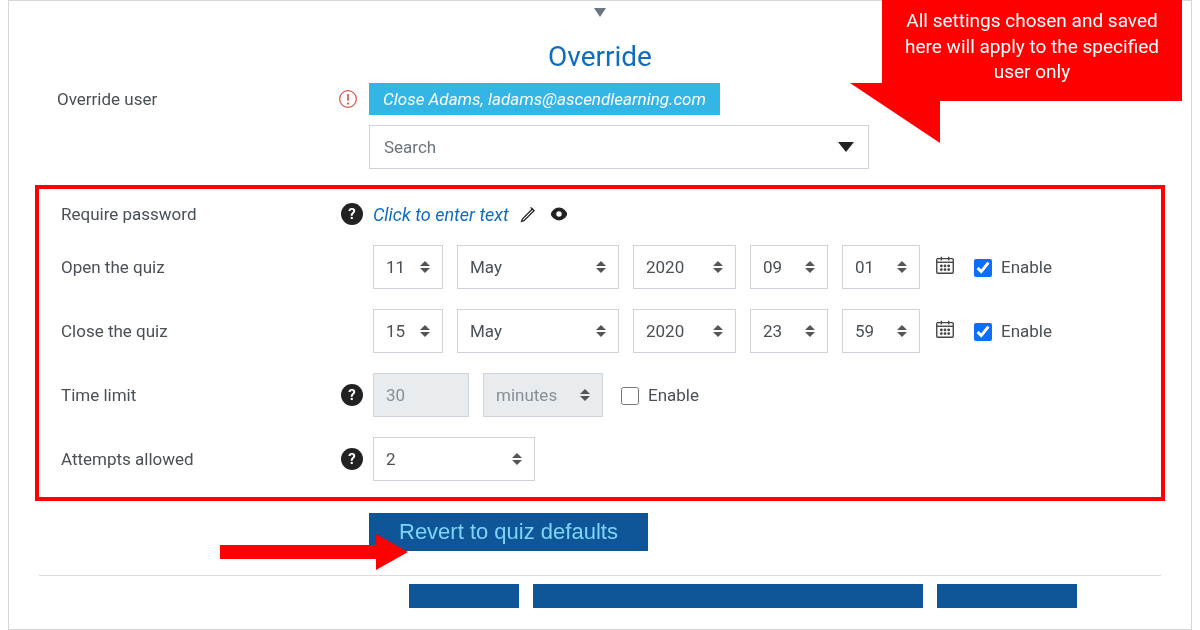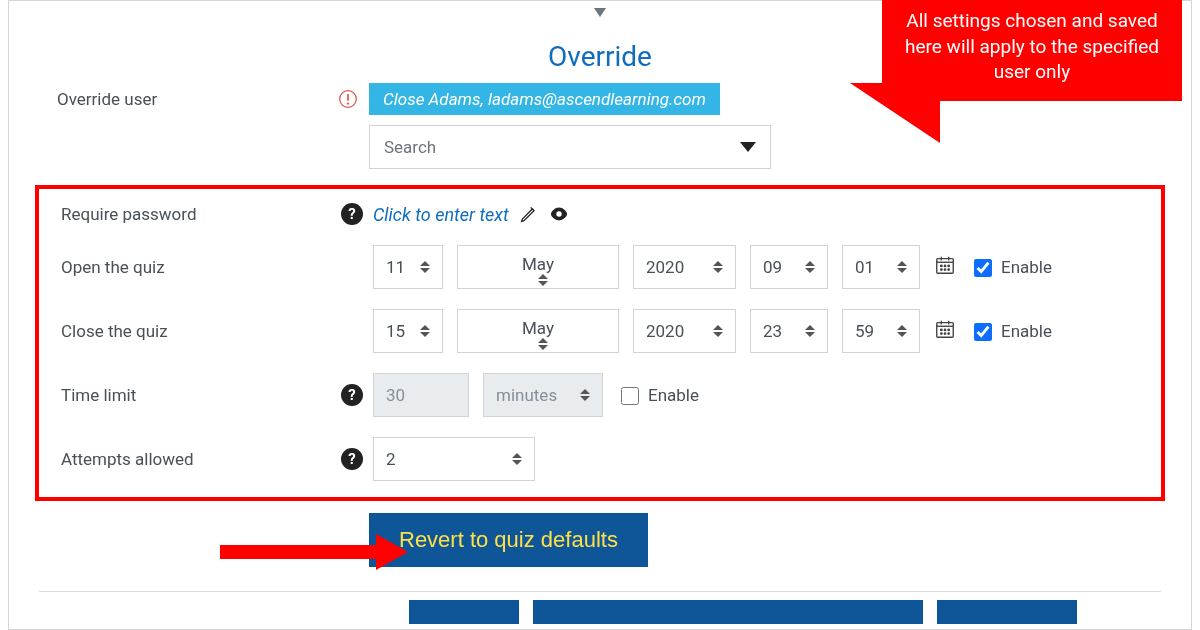--- a/index.html
+++ b/index.html
@@ -85,21 +85,21 @@
     background: #33b5e5;
     color: #fff;
     padding: 6px 14px;
     font-size: 17px;
     font-style: italic;
     display: inline-block;
   }
   .search-select {
     border: 1px solid #ced4da;
     height: 44px;
-    width: 402px;
+    width: 500px;
     display: flex;
     align-items: center;
     justify-content: space-between;
     padding: 0 14px;
     color: #6c757d;
     font-size: 17px;
   }
   .triangle-down {
     width: 0; height: 0;
     border-left: 8px solid transparent;
@@ -146,45 +146,45 @@
     border-right: 5px solid transparent;
     border-bottom: 5px solid #555;
   }
   .upd .b {
     width: 0; height: 0;
     border-left: 5px solid transparent;
     border-right: 5px solid transparent;
     border-top: 5px solid #555;
   }
   .w-day { width: 70px; }
-  .w-month { width: 162px; flex-direction: column; }
+  .w-month { width: 162px; }
   .w-year { width: 103px; }
   .w-hm { width: 78px; }
   .w-num { width: 96px; }
   .w-unit { width: 120px; }
   .w-att { width: 162px; }
   .cal-icon svg { width:22px; height:22px; stroke:#444; fill:none; stroke-width:1.5; }
   .chk {
     width: 18px; height: 18px;
     accent-color: #0d6efd;
     transform: translateY(1px);
   }
   label.enable {
     font-size: 17px;
     color: #495057;
     display: inline-flex;
     align-items: center;
     gap: 6px;
   }
   .revert-btn {
     background: #0f5699;
-    color: #fde047;
+    color: #7dd3fc;
     border: none;
     font-size: 22px;
-    padding: 14px 30px;
+    padding: 6px 30px;
     cursor: pointer;
   }
   .arrow {
     position: absolute;
     left: 220px;
     top: 535px;
   }
   .arrow-line {
     width: 160px; height: 14px;
     background: red;

